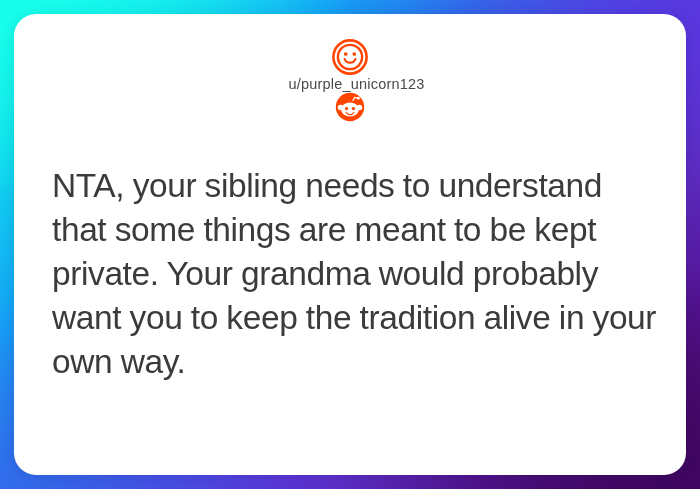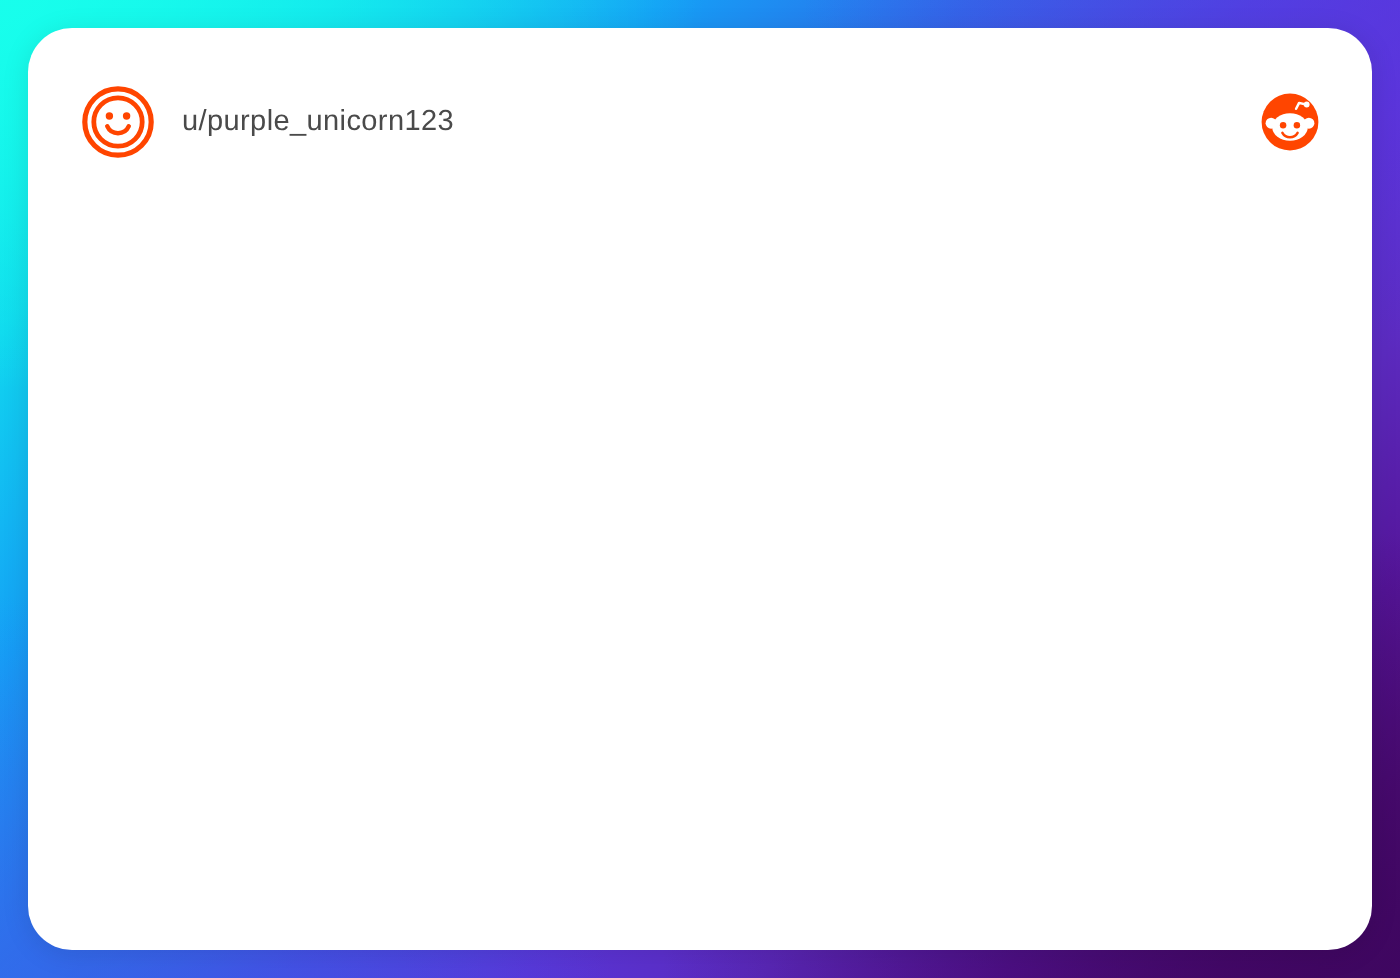--- a/index.html
+++ b/index.html
@@ -66,20 +66,21 @@
 
   
   .card-header {
     position: absolute;
     left: 26px;
     top: 24px;
     right: 26px;
     height: 46px;
     display: flex;
     align-items: center;
+    flex-direction: column;
   }
 
   .avatar {
     width: 38px;
     height: 38px;
     flex: 0 0 38px;
     display: block;
   }
 
   .username {
@@ -158,15 +159,18 @@
 
           <circle cx="11.55" cy="16.6" r="1.62" fill="#FF4500"></circle>
           <circle cx="18.45" cy="16.6" r="1.62" fill="#FF4500"></circle>
 
           <path d="M11.2 20.45 A 4.35 4.35 0 0 0 18.8 20.45" fill="none" stroke="#FF4500" stroke-width="1.25" stroke-linecap="round"></path>
         </svg>
       </span>
 
     </div>
 
+    <div class="card-body">
+      <p class="comment-text">NTA, your sibling needs to understand that some things are meant to be kept private. Your grandma would probably want you to keep the tradition alive in your own way.</p>
+    </div>
 
   </div>
 </div>
 
 </body></html>

